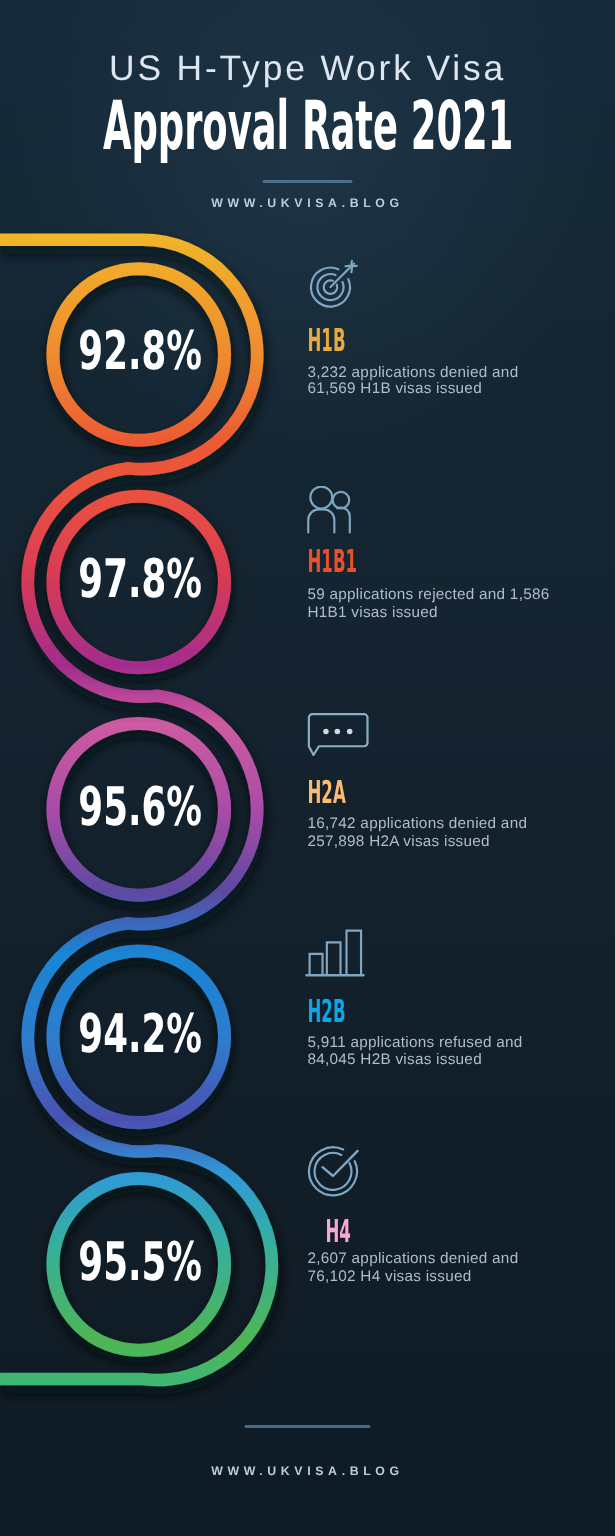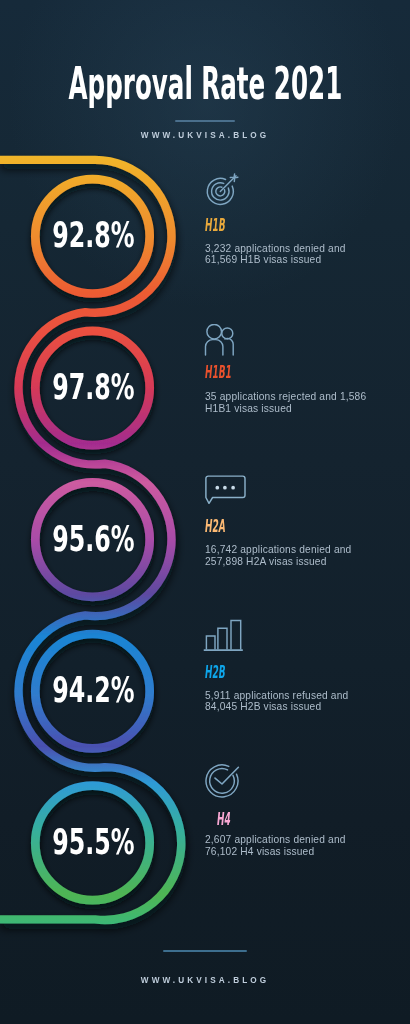--- a/index.html
+++ b/index.html
@@ -18,22 +18,22 @@
   .t2{font-size:45px;color:#ffffff;font-weight:700;letter-spacing:0px;line-height:1;
       font-family:"DejaVu Sans Condensed","DejaVu Sans",sans-serif;}
   .t2 span{display:inline-block;transform:scaleX(.607);transform-origin:center;white-space:nowrap;}
   .url{font-size:8.2px;color:#bfcddb;letter-spacing:3.1px;font-weight:600;}
   .rule{position:absolute;height:2px;border-radius:1px;}
   .pct{position:absolute;color:#fff;font-weight:700;font-size:35.5px;line-height:1;
        text-align:center;width:200px;left:-7px;
        font-family:"DejaVu Sans Condensed","DejaVu Sans",sans-serif;}
   .pct span{display:inline-block;transform:scaleX(.743);transform-origin:center;white-space:nowrap;}
   .row{position:absolute;left:201px;width:200px;}
-  .code{font-weight:700;font-size:17px;line-height:1;
-        font-family:"DejaVu Sans Condensed","DejaVu Sans",sans-serif;font-style:italic;}
+  .code{font-weight:700;font-size:21px;line-height:1;
+        font-family:"DejaVu Sans Condensed","DejaVu Sans",sans-serif;}
   .code span{display:inline-block;transform:scaleX(.585);transform-origin:left;white-space:nowrap;}
   .desc{font-size:10.2px;color:#aebdcb;line-height:11.2px;letter-spacing:.18px;
         font-family:"Liberation Sans",sans-serif;}
   .icon{position:absolute;}
 </style>
 </head>
 <body>
 
 <div class="page">
   <div class="bg"></div>
@@ -72,20 +72,23 @@
     </g>
     <g fill="none" stroke-width="8.7" filter="url(#shadow)">
       <circle cx="92.5" cy="236.3" r="57.2" stroke="url(#gmain)"></circle>
       <circle cx="92.5" cy="388.0" r="57.2" stroke="url(#gmain)"></circle>
       <circle cx="92.5" cy="539.6" r="57.2" stroke="url(#gmain)"></circle>
       <circle cx="92.5" cy="691.2" r="57.2" stroke="url(#gmain)"></circle>
       <circle cx="92.5" cy="842.9" r="57.2" stroke="url(#gmain)"></circle>
     </g>
   </svg>
 
+  <div class="hdr" style="top:33px">
+    <div class="t1">US H-Type Work Visa</div>
+  </div>
   <div class="t2" style="position:absolute;left:-30px;top:61px;width:470px;text-align:center;"><span>Approval Rate 2021</span></div>
   <div class="rule" style="left:175px;top:120px;width:60px;background:#4a6f8c;"></div>
   <div class="hdr" style="top:131px">
     <div class="url">WWW.UKVISA.BLOG</div>
   </div>
 
   <div class="rule" style="left:163px;top:950px;width:84px;background:#3d6e8e;"></div>
   <div class="hdr" style="top:976px">
     <div class="url">WWW.UKVISA.BLOG</div>
   </div>
@@ -114,21 +117,21 @@
       <svg width="38" height="36" viewBox="0 0 38 36">
         <g fill="none" stroke="#7fa6c2" stroke-width="1.45" stroke-linecap="round">
           <circle cx="24.3" cy="9.4" r="5.5"></circle>
           <path d="M21.9 14.9 a5.8 5.8 0 0 1 2.4 -0.5 h0.3 a5.9 5.9 0 0 1 5.6 5.9 v10.7"></path>
           <circle cx="11.2" cy="7.7" r="7.3"></circle>
           <path d="M2.5 31.0 v-8.4 a7.0 7.0 0 0 1 7.0 -7.0 h3.4 a7.0 7.0 0 0 1 7.0 7.0 v8.4"></path>
         </g>
       </svg>
     </div>
     <div class="code" style="position:absolute;left:4px;top:40.4px;color:#e9512d"><span>H1B1</span></div>
-    <div class="desc" style="position:absolute;left:4px;top:67.3px;width:172px">35 applications rejected and 1,586 H1B1 visas issued</div>
+    <div class="desc" style="position:absolute;left:4px;top:67.3px;width:172px">59 applications rejected and 1,586 H1B1 visas issued</div>
   </div>
 
   <div class="pct" style="top:520.7px"><span>95.6%</span></div>
   <div class="row" style="top:475px">
     <div class="icon" style="left:2px;top:0">
       <svg width="46" height="36" viewBox="0 0 46 36">
         <path d="M2.9 3.4 a2.3 2.3 0 0 1 2.3 -2.3 h34.5 a2.3 2.3 0 0 1 2.3 2.3 v16.8 a2.3 2.3 0 0 1 -2.3 2.3 h-30.1 l-3.6 5.8 -3.1 -5.8 z" fill="none" stroke="#8ab0c9" stroke-width="1.45" stroke-linejoin="round"></path>
         <g fill="#c9dbe8">
           <circle cx="14.3" cy="12.7" r="1.85"></circle>
           <circle cx="21.9" cy="12.7" r="1.85"></circle>

